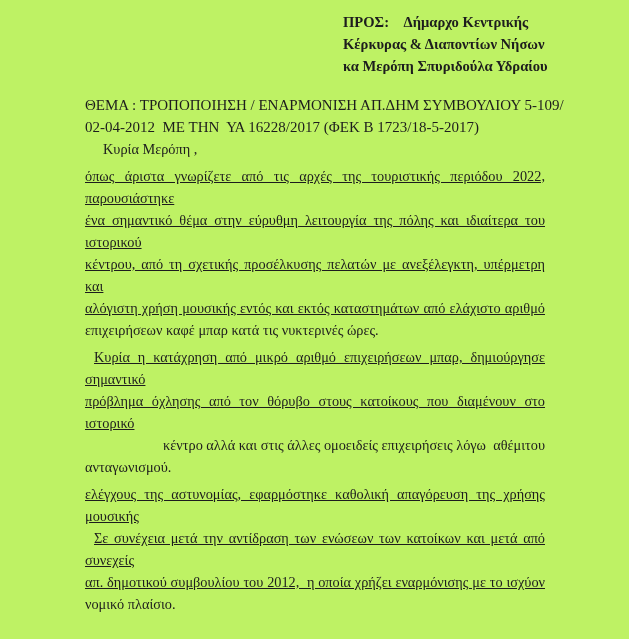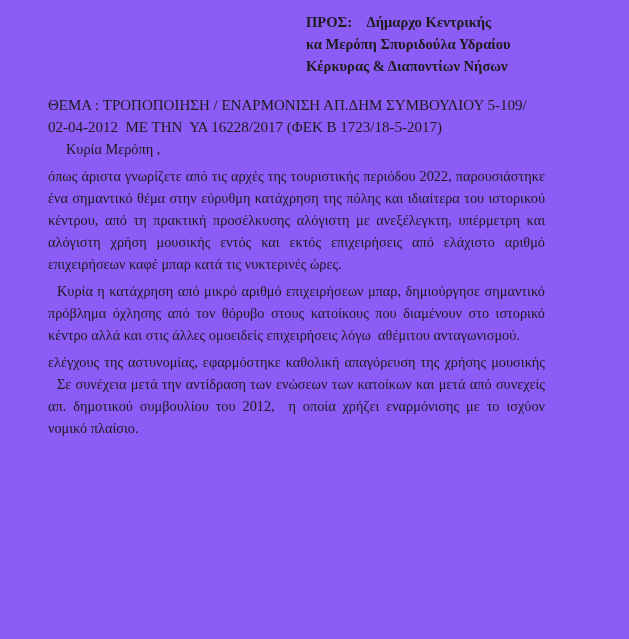--- a/index.html
+++ b/index.html
@@ -1,22 +1,22 @@
 <!DOCTYPE html>
 <html><head>
 <meta charset="utf-8">
 <style>
   html, body { margin: 0; padding: 0; background: #ffffff; }
   .page {
     position: relative;
     width: 629px;
     height: 639px;
     box-sizing: border-box;
-    background: #8b5cf6;
-    padding: 12px 84px 0 48px;
+    background: #bef264;
+    padding: 12px 84px 0 85px;
     overflow: hidden;
     font-family: "Liberation Serif", "DejaVu Serif", serif;
     font-size: 14.3px;
     color: #1d1d1d;
   }
   .recipient {
     margin-left: 258px;
     font-weight: 700;
     font-size: 14.6px;
     line-height: 20px;
@@ -26,49 +26,49 @@
     margin-top: 16px;
     font-weight: 400;
     font-size: 15px;
     line-height: 22px;
     white-space: nowrap;
   }
   .body { line-height: 22px; }
   .salutation { text-indent: 18px; }
   .para { margin: 5px 0 0 0; }
   .line { min-height: 22px; }
-  .jl { text-align: justify; text-align-last: justify; }
-  .ll { text-align: left; text-align-last: left; }
+  .jl { text-align: justify; text-align-last: justify; text-decoration: underline; }
+  .ll { text-align: right; text-align-last: left; }
   .ind { text-indent: 9px; }
 </style>
 </head>
 <body>
 
 <div class="page">
 
   <div class="recipient">
     <div class="line">ΠΡΟΣ:&nbsp;&nbsp;&nbsp;&nbsp;Δήμαρχο Κεντρικής</div>
+    <div class="line">Κέρκυρας &amp; Διαποντίων Νήσων</div>
     <div class="line">κα Μερόπη Σπυριδούλα Υδραίου</div>
-    <div class="line">Κέρκυρας &amp; Διαποντίων Νήσων</div>
   </div>
 
   <div class="subject">
     <div class="line">ΘΕΜΑ : ΤΡΟΠΟΠΟΙΗΣΗ / ΕΝΑΡΜΟΝΙΣΗ ΑΠ.ΔΗΜ ΣΥΜΒΟΥΛΙΟΥ 5-109/</div>
     <div class="line">02-04-2012&nbsp; ΜΕ ΤΗΝ&nbsp; ΥΑ 16228/2017 (ΦΕΚ Β 1723/18-5-2017)</div>
   </div>
 
   <div class="body">
 
     <div class="line salutation">Κυρία Μερόπη ,</div>
 
     <div class="para">
       <div class="line jl">όπως άριστα γνωρίζετε από τις αρχές της τουριστικής περιόδου 2022, παρουσιάστηκε</div>
-      <div class="line jl">ένα σημαντικό θέμα στην εύρυθμη κατάχρηση της πόλης και ιδιαίτερα του ιστορικού</div>
-      <div class="line jl">κέντρου, από τη πρακτική προσέλκυσης αλόγιστη με ανεξέλεγκτη, υπέρμετρη και</div>
-      <div class="line jl">αλόγιστη χρήση μουσικής εντός και εκτός επιχειρήσεις από ελάχιστο αριθμό</div>
+      <div class="line jl">ένα σημαντικό θέμα στην εύρυθμη λειτουργία της πόλης και ιδιαίτερα του ιστορικού</div>
+      <div class="line jl">κέντρου, από τη σχετικής προσέλκυσης πελατών με ανεξέλεγκτη, υπέρμετρη και</div>
+      <div class="line jl">αλόγιστη χρήση μουσικής εντός και εκτός καταστημάτων από ελάχιστο αριθμό</div>
       <div class="line ll">επιχειρήσεων καφέ μπαρ κατά τις νυκτερινές ώρες.</div>
     </div>
 
     <div class="para">
       <div class="line jl ind">Κυρία η κατάχρηση από μικρό αριθμό επιχειρήσεων μπαρ, δημιούργησε σημαντικό</div>
       <div class="line jl">πρόβλημα όχλησης από τον θόρυβο στους κατοίκους που διαμένουν στο ιστορικό</div>
       <div class="line ll">κέντρο αλλά και στις άλλες ομοειδείς επιχειρήσεις λόγω&nbsp; αθέμιτου ανταγωνισμού.</div>
     </div>
 
     <div class="para">

